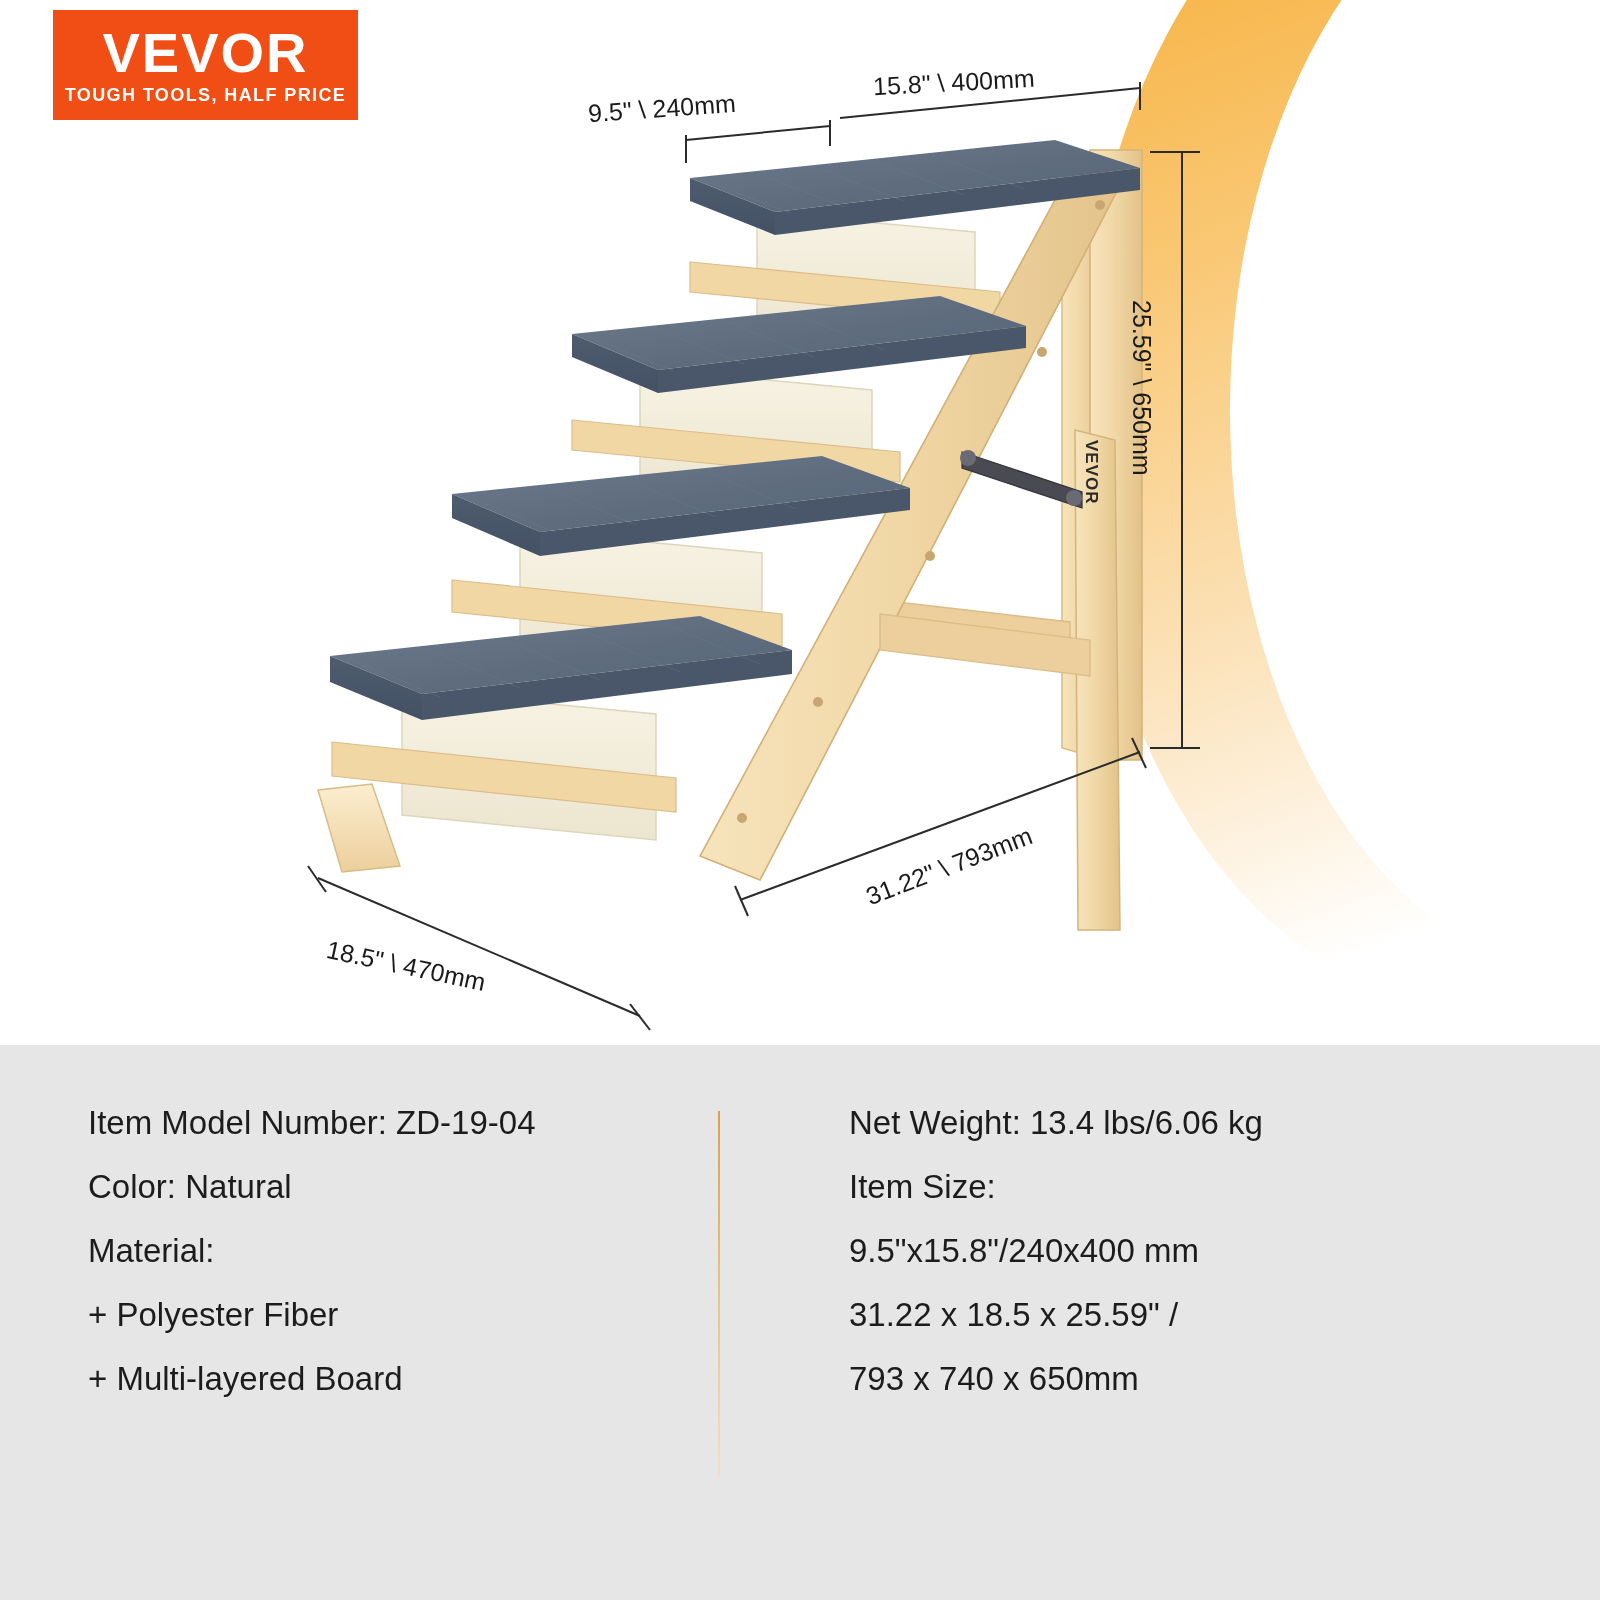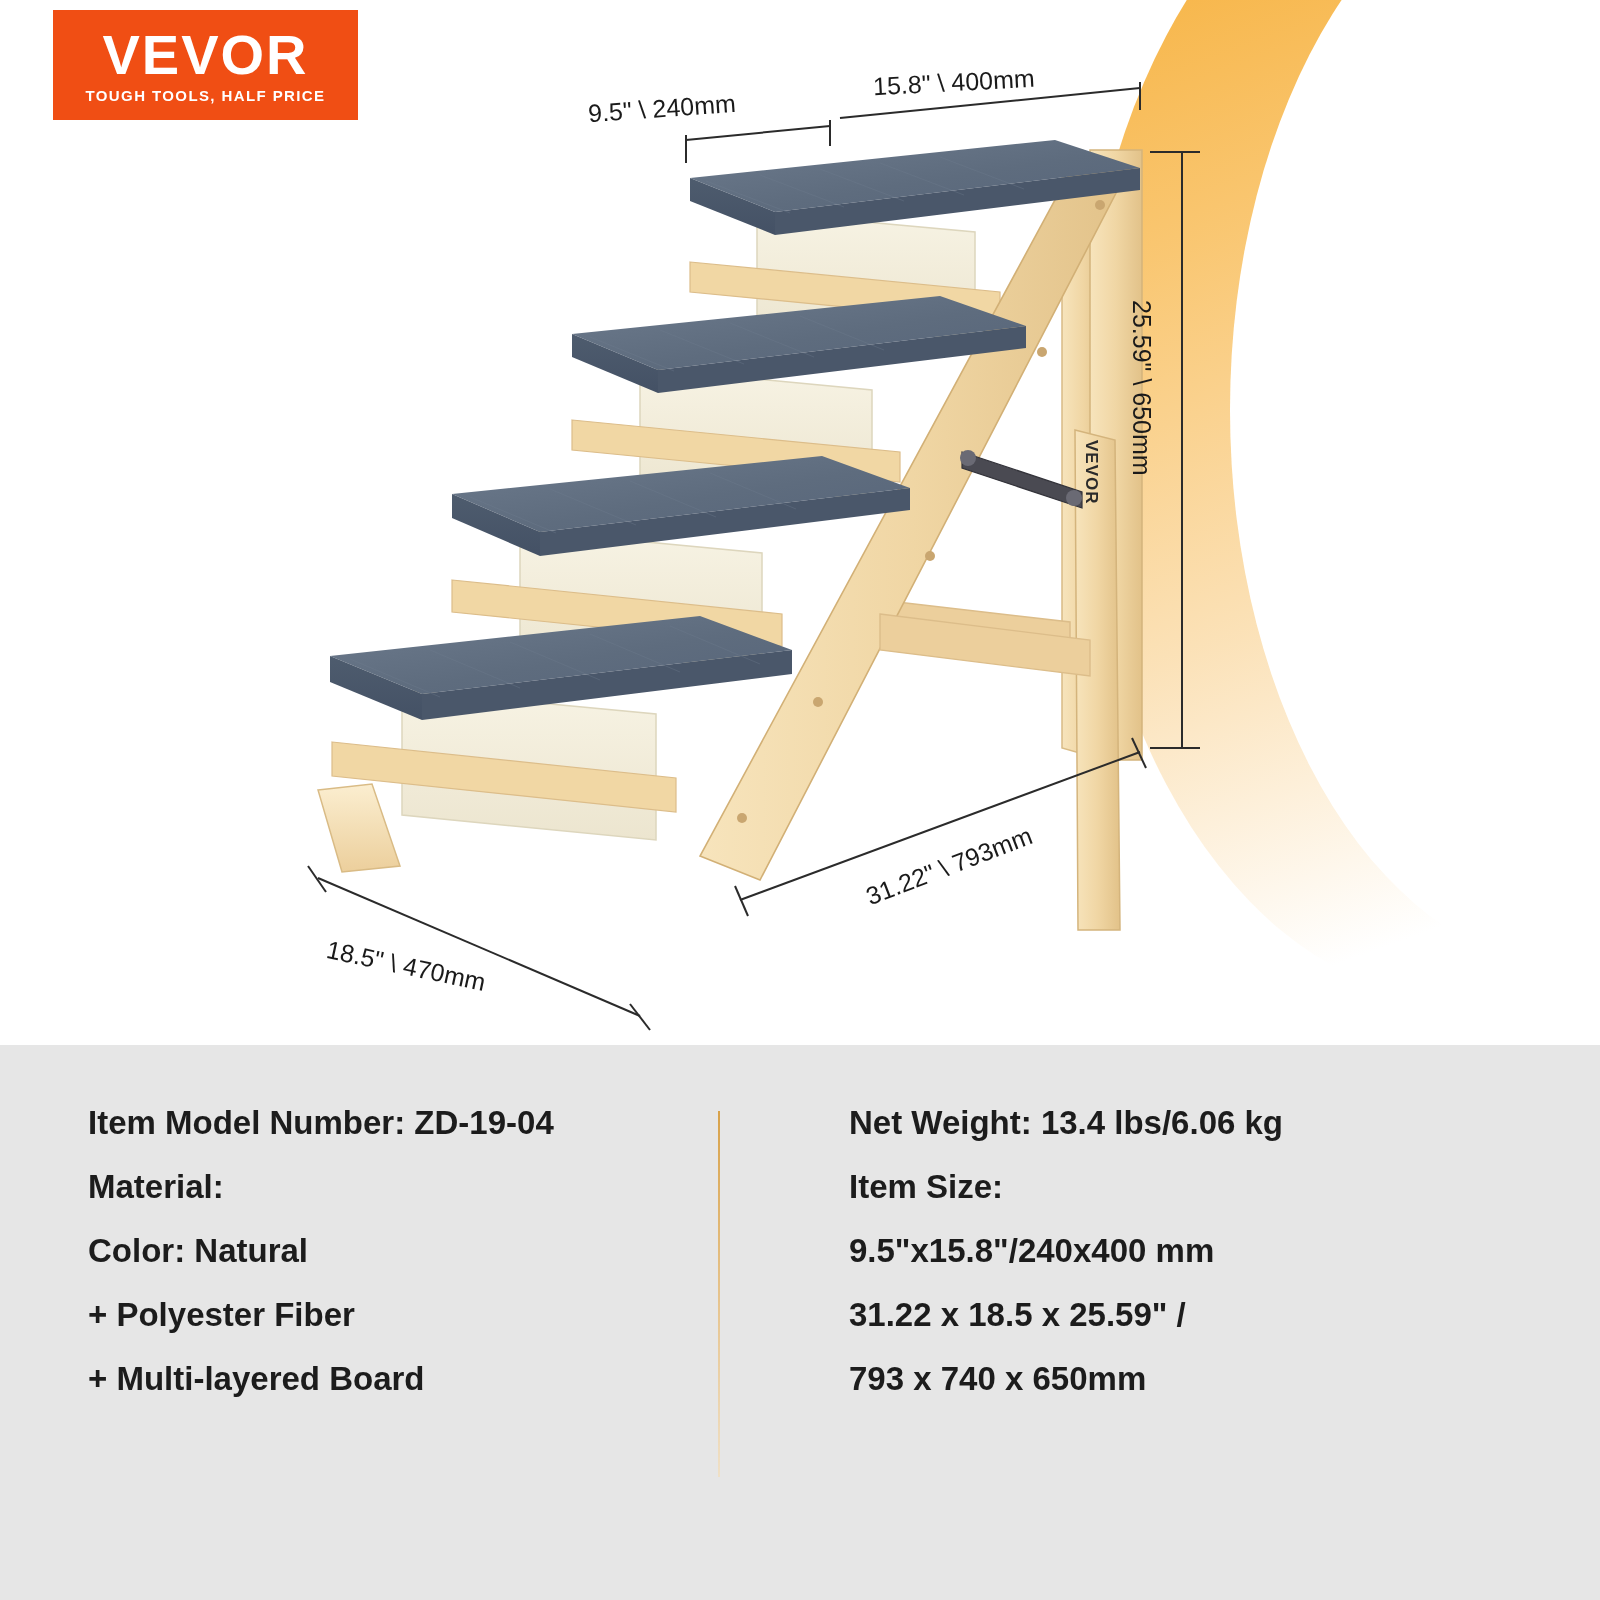--- a/index.html
+++ b/index.html
@@ -35,21 +35,21 @@
   .logo {
     position:absolute; left:53px; top:10px; width:305px; height:110px;
     background:#f04e14;
     display:flex; flex-direction:column; align-items:center; justify-content:center;
   }
   .logo-word {
     color:#ffffff; font-weight:bold; font-size:56px; letter-spacing:2px;
     line-height:58px; font-family:"Liberation Sans", sans-serif;
   }
   .logo-tag {
-    color:#ffffff; font-size:15px; letter-spacing:1.4px; font-weight:bold;
+    color:#ffffff; font-size:18px; letter-spacing:1.4px; font-weight:bold;
     margin-top:3px;
   }
 
   
   .dim { position:absolute; color:#1a1a1a; font-size:25px; font-weight:500; white-space:nowrap; }
   .dim-top-left  { left:588px; top:94px; transform:rotate(-4deg); }
   .dim-top-right { left:873px; top:68px; transform:rotate(-3deg); }
   .dim-right {
     left:1156px; top:300px; transform:rotate(90deg); transform-origin:left top;
   }
@@ -59,21 +59,20 @@
   .dim-bottom { left:330px; top:935px; transform:rotate(12deg); transform-origin:left top; }
 
   
   .specs {
     position:absolute; left:0; top:1045px; width:1600px; height:555px;
     background:#e6e6e6;
   }
   .specs-inner {
     position:absolute; left:88px; top:46px; width:1430px; height:470px;
     display:flex;
-    font-weight:bold;
   }
   .spec-col { width:700px; }
   .spec-col.right { padding-left:92px; }
   .divider {
     position:absolute; left:718px; top:66px; width:2px; height:366px;
     background:linear-gradient(180deg,#d8a24a 0%,#e7c692 55%,#efe0c7 100%);
   }
   .spec-line {
     font-size:33px; color:#1c1c1c; line-height:64px; white-space:nowrap;
     font-family:"Liberation Sans", sans-serif;
@@ -223,22 +222,22 @@
     <div class="dim dim-right">25.59" \ 650mm</div>
     <div class="dim dim-diag">31.22" \ 793mm</div>
     <div class="dim dim-bottom">18.5" \ 470mm</div>
   </div>
 
   <div class="specs">
     <div class="divider"></div>
     <div class="specs-inner">
       <div class="spec-col left">
         <div class="spec-line">Item Model Number: ZD-19-04</div>
+        <div class="spec-line">Color: Natural</div>
         <div class="spec-line">Material:</div>
-        <div class="spec-line">Color: Natural</div>
         <div class="spec-line">+ Polyester Fiber</div>
         <div class="spec-line">+ Multi-layered Board</div>
       </div>
       <div class="spec-col right">
         <div class="spec-line">Net Weight: 13.4 lbs/6.06 kg</div>
         <div class="spec-line">Item Size:</div>
         <div class="spec-line">9.5"x15.8"/240x400 mm</div>
         <div class="spec-line">31.22 x 18.5 x 25.59" /</div>
         <div class="spec-line">793 x 740 x 650mm</div>
       </div>

